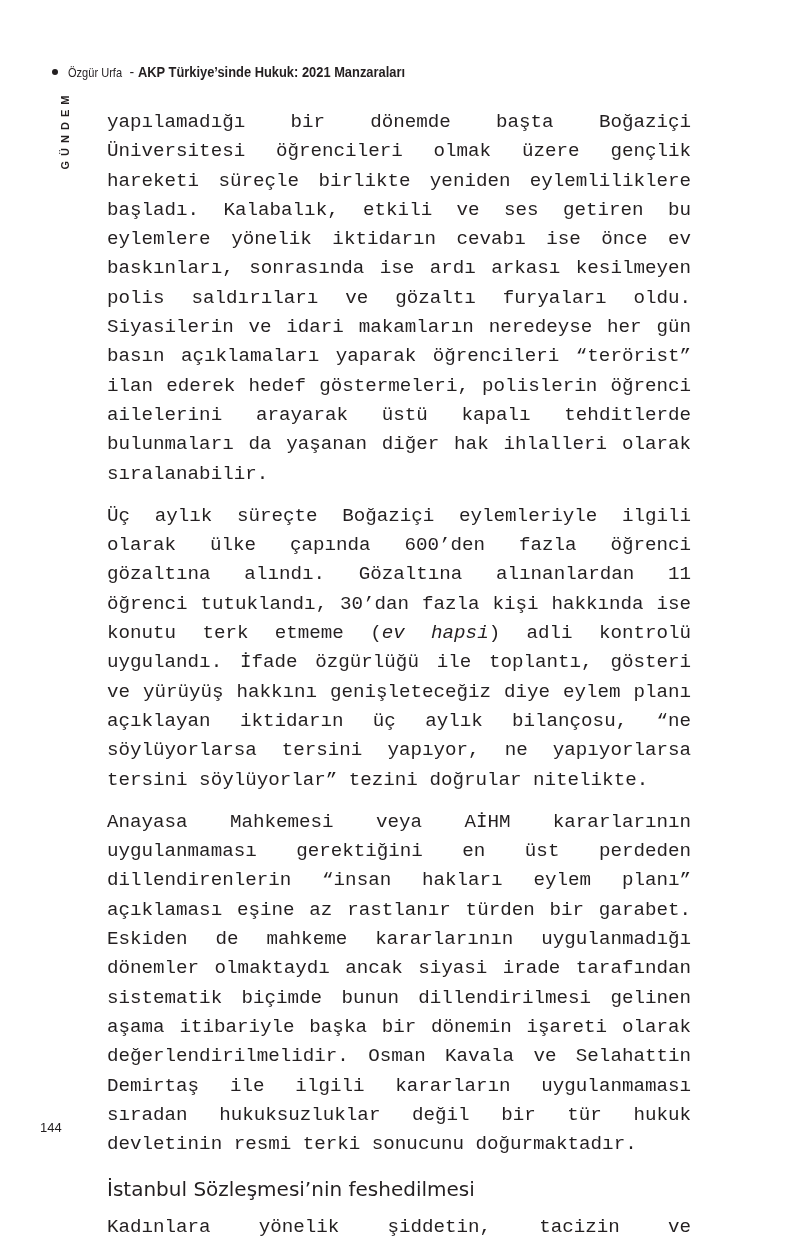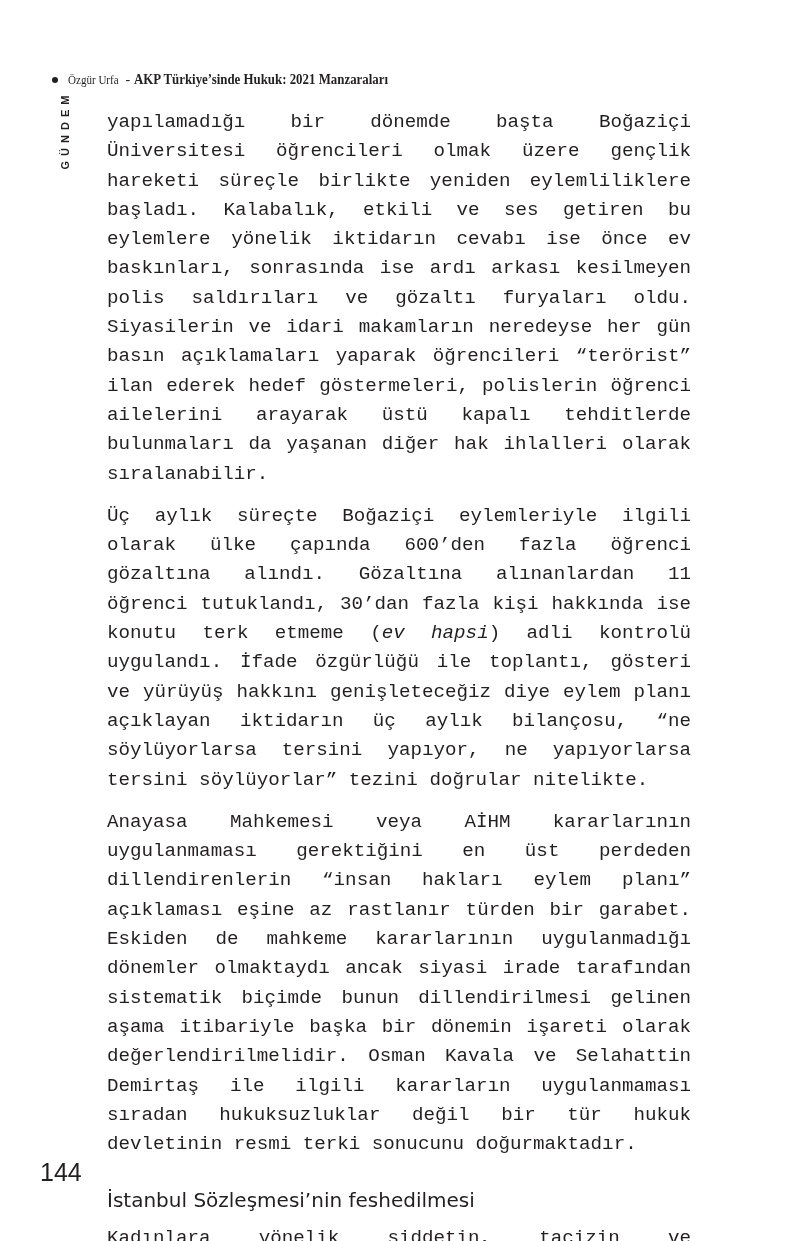--- a/index.html
+++ b/index.html
@@ -1,19 +1,19 @@
 <!DOCTYPE html>
 <html><head>
   <meta charset="utf-8">
   <style>
     html, body { margin: 0; padding: 0; background: #ffffff; }
     body { width: 798px; height: 1241px; position: relative; overflow: hidden; color: #231f20; }
     .running-header {
-      position: absolute; left: 52px; top: 72px;
-      font-family: Liberation Serif, serif; font-size: 14px; color: #231f20;
+      position: absolute; left: 52px; top: 64px;
+      font-family: Liberation Sans, sans-serif; font-size: 14px; color: #231f20;
       display: flex; align-items: center; white-space: nowrap;
     }
     .bullet { display: inline-block; width: 6px; height: 6px; border-radius: 50%; background: #231f20; margin-right: 10px; }
     .author { font-size: 13px; transform: scaleX(0.85); transform-origin: left center; display: inline-block; margin-right: -6px; }
     .sep { margin: 0 4px; }
     .book-title { font-weight: bold; font-size: 14px; transform: scaleX(0.92); transform-origin: left center; display: inline-block; }
     .section-tab {
       position: absolute; left: 57px; top: 88px; width: 16px; height: 84px;
       display: flex; align-items: center; justify-content: center;
     }
@@ -24,25 +24,25 @@
     }
     .content {
       position: absolute; left: 107px; top: 108px; width: 584px;
       font-family: "Liberation Serif", serif; font-size: 19.2px; line-height: 29.3px;
       text-align: justify; hyphens: manual;
     }
     .content p { margin: 0 0 13px 0; font-family: Liberation Mono, monospace; }
     .content p.last { margin-bottom: 0; }
     h2.subheading {
       font-family: "DejaVu Sans", sans-serif; font-weight: normal; font-size: 20px;
-      margin: 27px 0 10px 0; line-height: 28px; color: #231f20; text-align: left;
+      margin: 16px 0 10px 0; line-height: 28px; color: #231f20; text-align: left;
     }
     .page-number {
-      position: absolute; left: 40px; top: 1158px;
-      font-family: "Liberation Sans", sans-serif; font-size: 25px; color: #231f20;
+      position: absolute; left: 40px; top: 1120px;
+      font-family: "Liberation Sans", sans-serif; font-size: 13px; color: #231f20;
     }
   </style>
 </head>
 <body>
 
 <div class="running-header">
   <span class="bullet"></span>
   <span class="author">Özgür Urfa</span>
   <span class="sep">-</span>
   <span class="book-title">AKP Türkiye’sinde Hukuk: 2021 Manzaraları</span>

